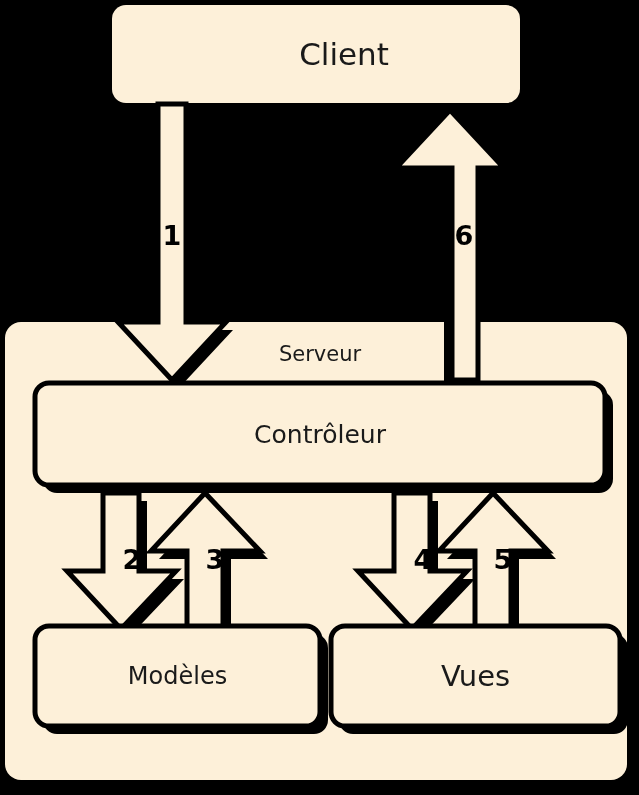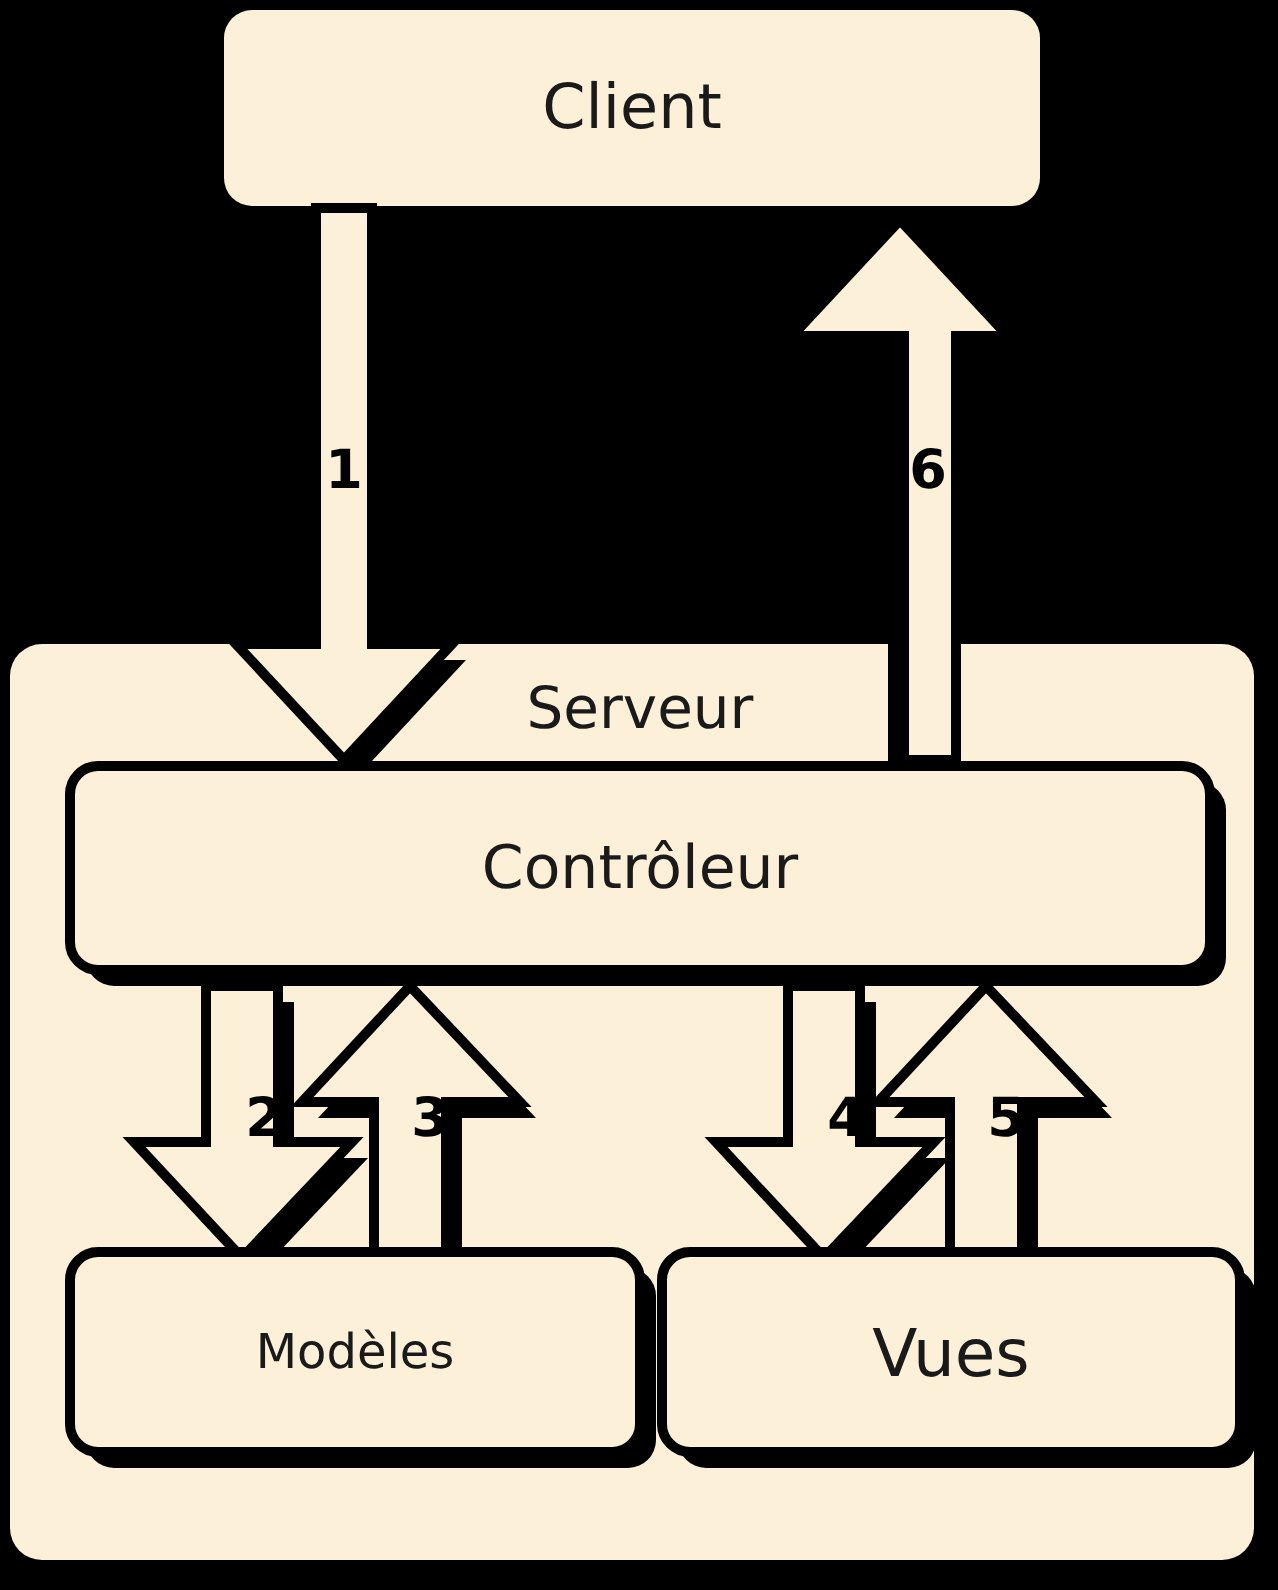--- a/index.html
+++ b/index.html
@@ -40,25 +40,25 @@
     display: flex;
     align-items: center;
     justify-content: center;
     color: #000000;
     font-family: "DejaVu Sans", sans-serif;
     font-weight: 700;
     font-size: 27px;
     white-space: nowrap;
     pointer-events: none;
   }
-  .lbl-client   { left: 112px; top: 5px;   width: 408px; height: 98px;  font-size: 31px; }
-  .lbl-serveur  { left: 180px; top: 332px; width: 280px; height: 44px;  font-size: 29px; }
-  .lbl-ctrl     { left: 35px;  top: 383px; width: 570px; height: 102px; font-size: 30px; }
+  .lbl-client   { left: 112px; top: 5px;   width: 408px; height: 98px;  font-size: 31px; padding-left: 28px; }
+  .lbl-serveur  { left: 180px; top: 332px; width: 280px; height: 44px;  font-size: 21px; }
+  .lbl-ctrl     { left: 35px;  top: 383px; width: 570px; height: 102px; font-size: 25px; }
   .lbl-modeles  { left: 35px;  top: 626px; width: 285px; height: 100px; font-size: 24px; }
-  .lbl-vues     { left: 331px; top: 626px; width: 289px; height: 100px; font-size: 33px; }
+  .lbl-vues     { left: 331px; top: 626px; width: 289px; height: 100px; font-size: 29px; }
   .num1 { left: 158px; top: 216px; width: 28px; height: 38px; }
   .num6 { left: 450px; top: 216px; width: 28px; height: 38px; }
   .num2 { left: 118px; top: 540px; width: 28px; height: 38px; }
   .num3 { left: 201px; top: 540px; width: 28px; height: 38px; }
   .num4 { left: 409px; top: 540px; width: 28px; height: 38px; }
   .num5 { left: 489px; top: 540px; width: 28px; height: 38px; }
 </style>
 </head>
 <body>
 

